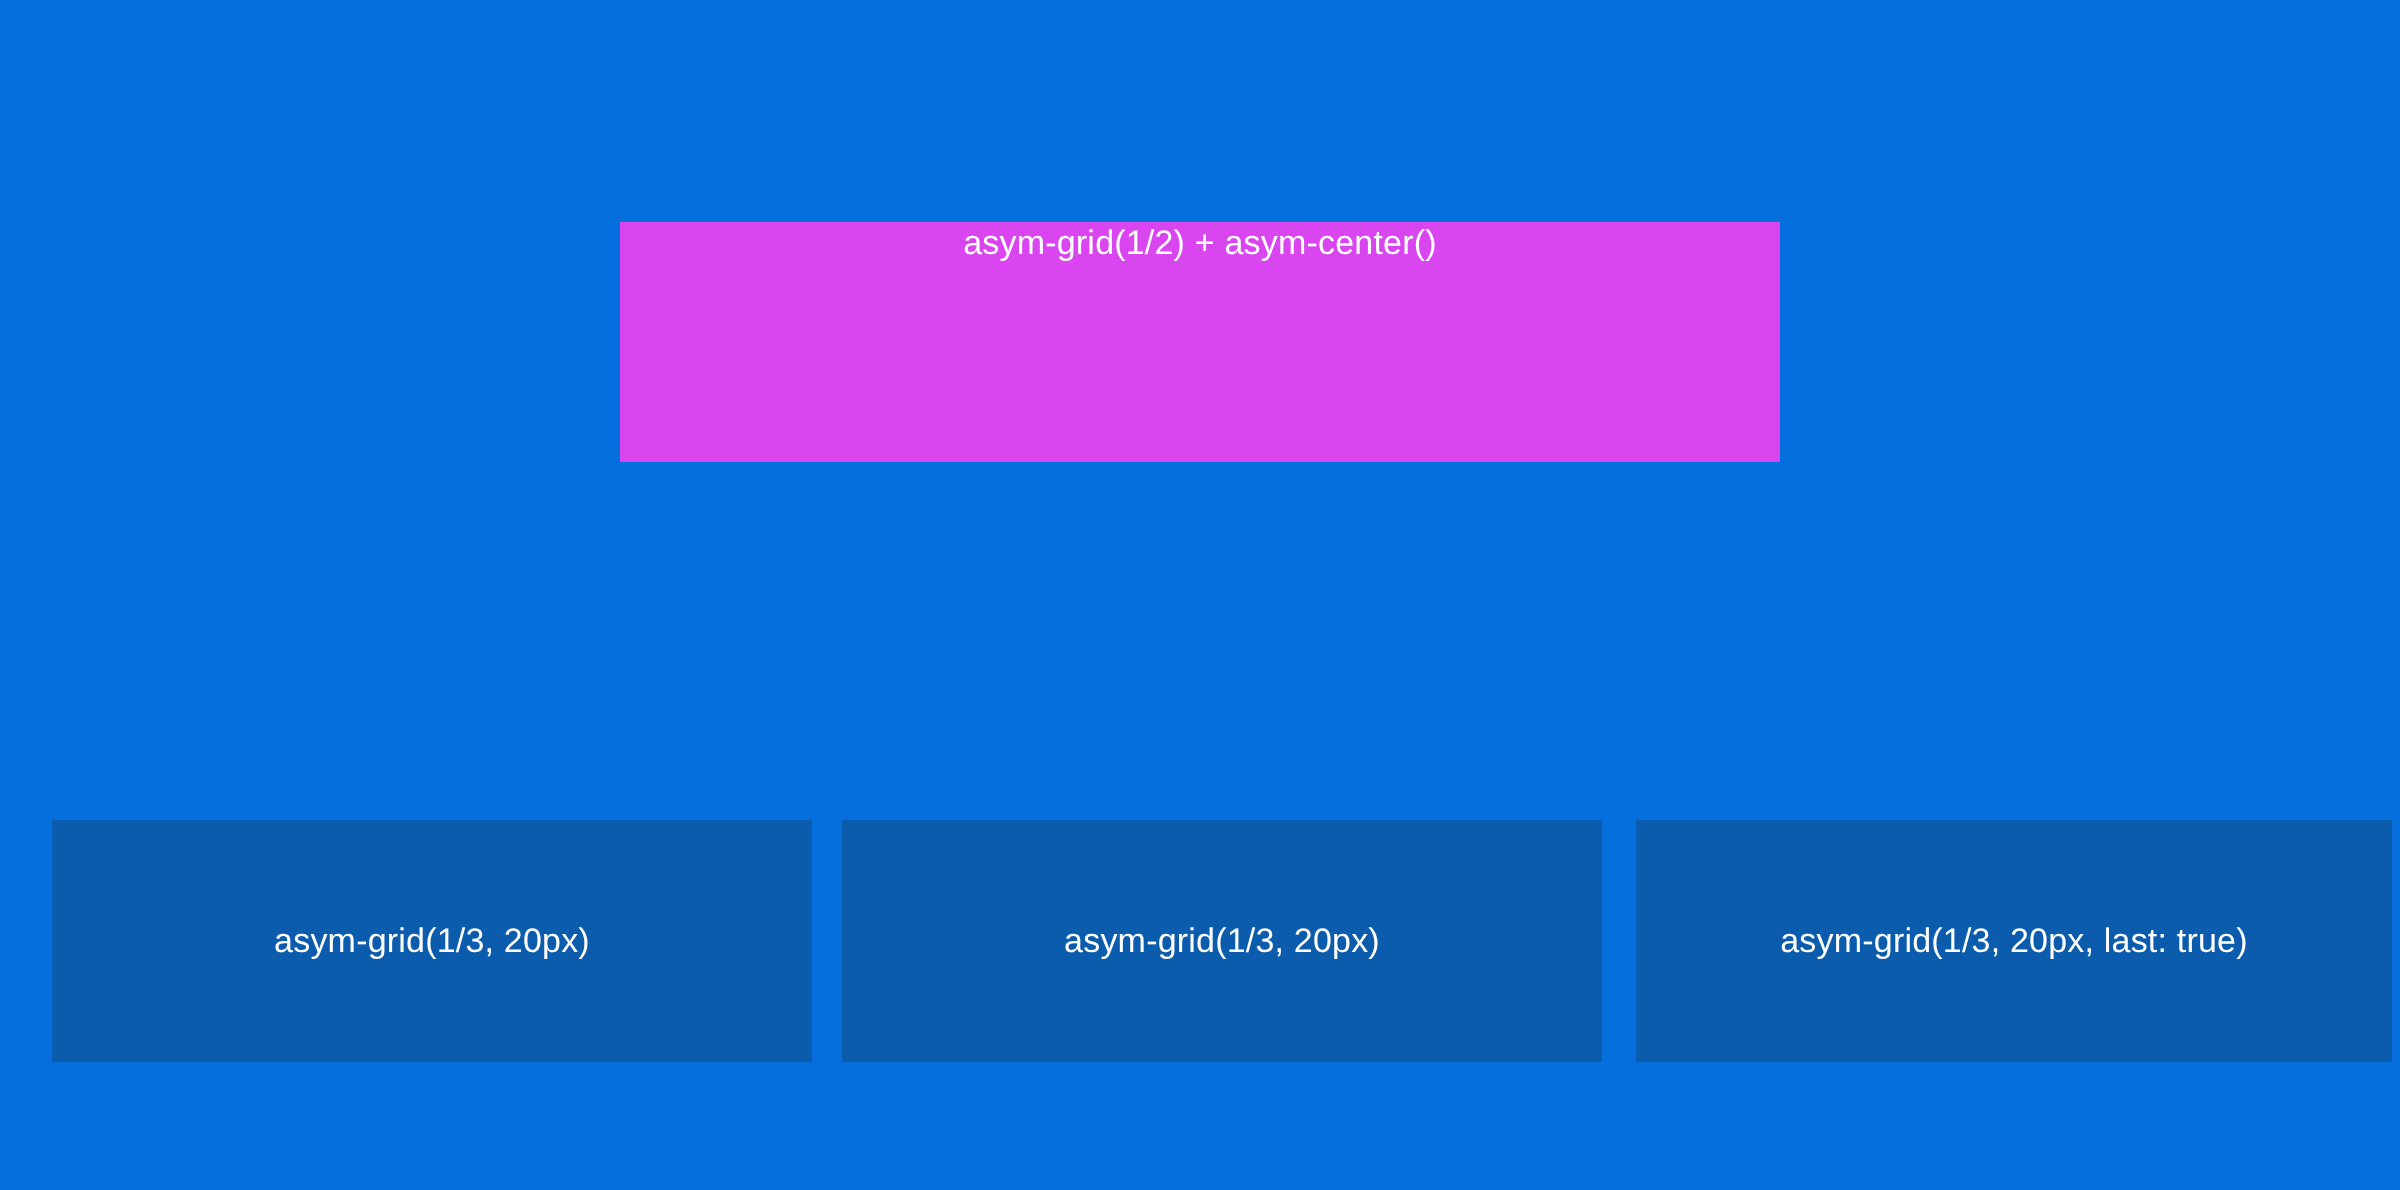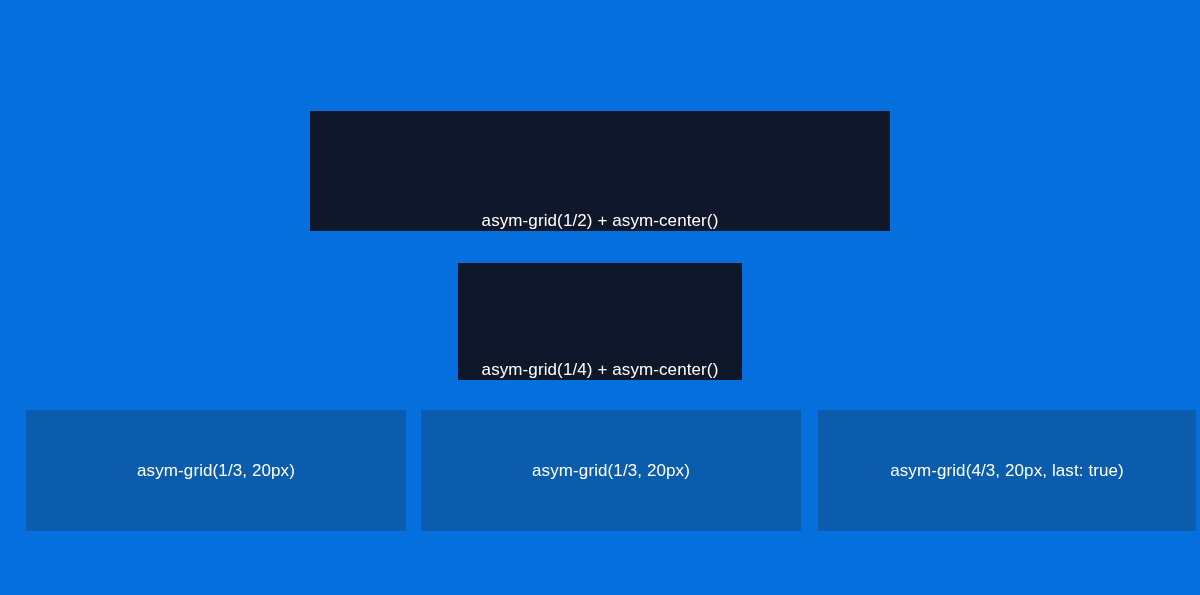--- a/index.html
+++ b/index.html
@@ -18,25 +18,25 @@
     position: relative;
     width: 1200px;
     height: 595px;
     background: #0570dd;
     box-sizing: border-box;
   }
 
   
   .demo-box {
     position: absolute;
-    background: #0f172a;
+    background: #d946ef;
     color: #ffffff;
     box-sizing: border-box;
     display: flex;
-    align-items: flex-end;
+    align-items: flex-start;
     justify-content: center;
   }
 
   .box-label {
     font-family: "Liberation Sans", sans-serif;
     font-size: 17px;
     line-height: 1.25;
     font-weight: 400;
     color: #ffffff;
     white-space: nowrap;
@@ -90,33 +90,30 @@
 </style>
 </head>
 <body>
 
 <div id="stage">
 
   <div class="demo-box row-half">
     <span class="box-label">asym-grid(1/2) + asym-center()</span>
   </div>
 
-  <div class="demo-box row-quarter">
-    <span class="box-label">asym-grid(1/4) + asym-center()</span>
-  </div>
 
   <div class="row-thirds">
 
     <div class="third third-1">
       <span class="box-label">asym-grid(1/3, 20px)</span>
     </div>
 
     <div class="third third-2">
       <span class="box-label">asym-grid(1/3, 20px)</span>
     </div>
 
     <div class="third third-3">
-      <span class="box-label">asym-grid(4/3, 20px, last: true)</span>
+      <span class="box-label">asym-grid(1/3, 20px, last: true)</span>
     </div>
 
   </div>
 
 </div>
 
 </body></html>

